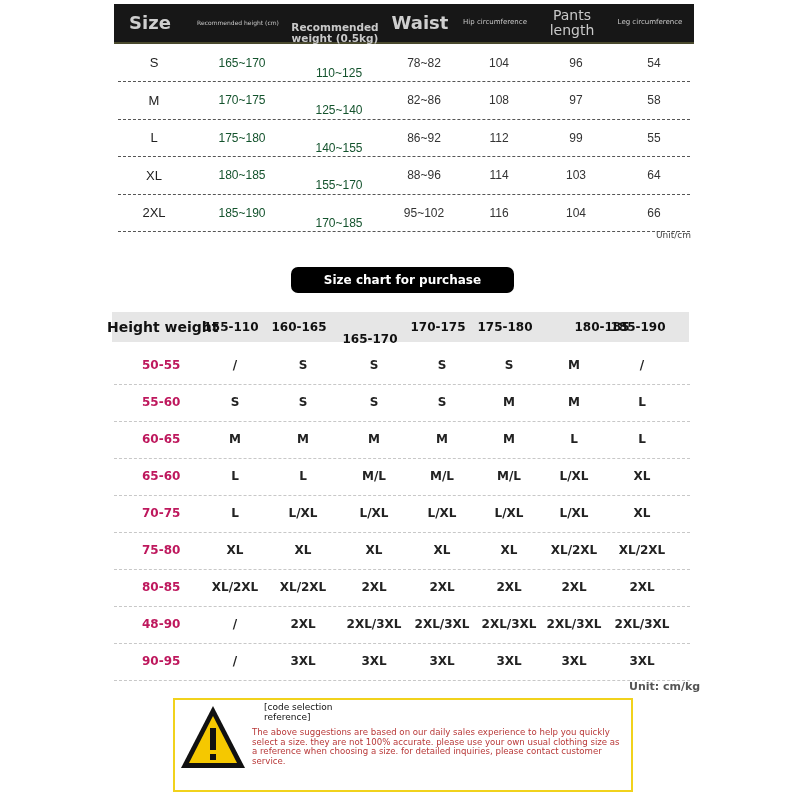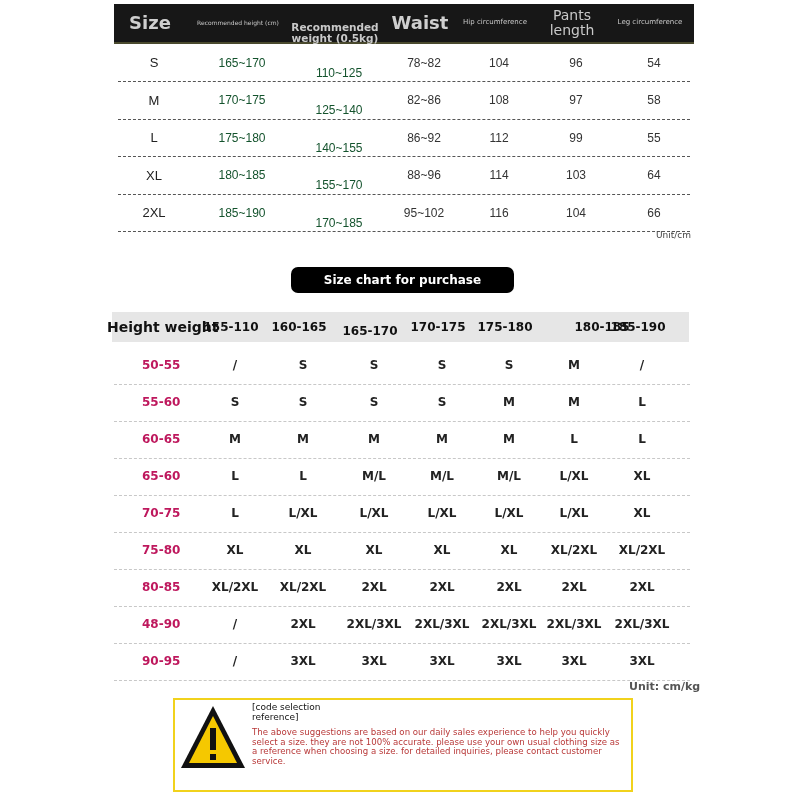--- a/index.html
+++ b/index.html
@@ -129,21 +129,21 @@
 
 <div class="unit-top">Unit/cm</div>
 
 <div class="pill">Size chart for purchase</div>
 
 <div class="bottom-header">
   <div class="bh-first">Height weight</div>
   <div id="bh-cols">
       <div class="bh" style="left: 119px; top: 8px;">155-110</div>
       <div class="bh" style="left: 187px; top: 8px;">160-165</div>
-      <div class="bh" style="left: 258px; top: 12px;">165-170</div>
+      <div class="bh" style="left: 258px; top: 20px;">165-170</div>
       <div class="bh" style="left: 326px; top: 8px;">170-175</div>
       <div class="bh" style="left: 393px; top: 8px;">175-180</div>
       <div class="bh" style="left: 458px; top: 8px; margin-left: 32px;">180-185</div>
       <div class="bh" style="left: 526px; top: 8px;">185-190</div>
     </div>
 </div>
 
 <div id="bottom-rows">
     <div class="b-row" style="top: 347px;">
       <div class="b-label">50-55</div>
@@ -239,15 +239,15 @@
 
 <div class="unit-bottom">Unit: cm/kg</div>
 
 <div class="notice">
   <svg class="warn-icon" viewBox="0 0 68 66">
     <polygon points="34,2 66,64 2,64" fill="#111"></polygon>
     <polygon points="34,12 58,59 10,59" fill="#f5c800"></polygon>
     <rect x="31" y="24" width="6" height="22" fill="#111"></rect>
     <rect x="31" y="50" width="6" height="6" fill="#111"></rect>
   </svg>
-  <div class="notice-title" style="width:80px;">[code selection reference]</div>
+  <div class="notice-title" style="width:80px;margin-left:12px;">[code selection reference]</div>
   <div class="notice-body">The above suggestions are based on our daily sales experience to help you quickly select a size. they are not 100% accurate. please use your own usual clothing size as a reference when choosing a size. for detailed inquiries, please contact customer service.</div>
 </div>
 
 </body></html>

